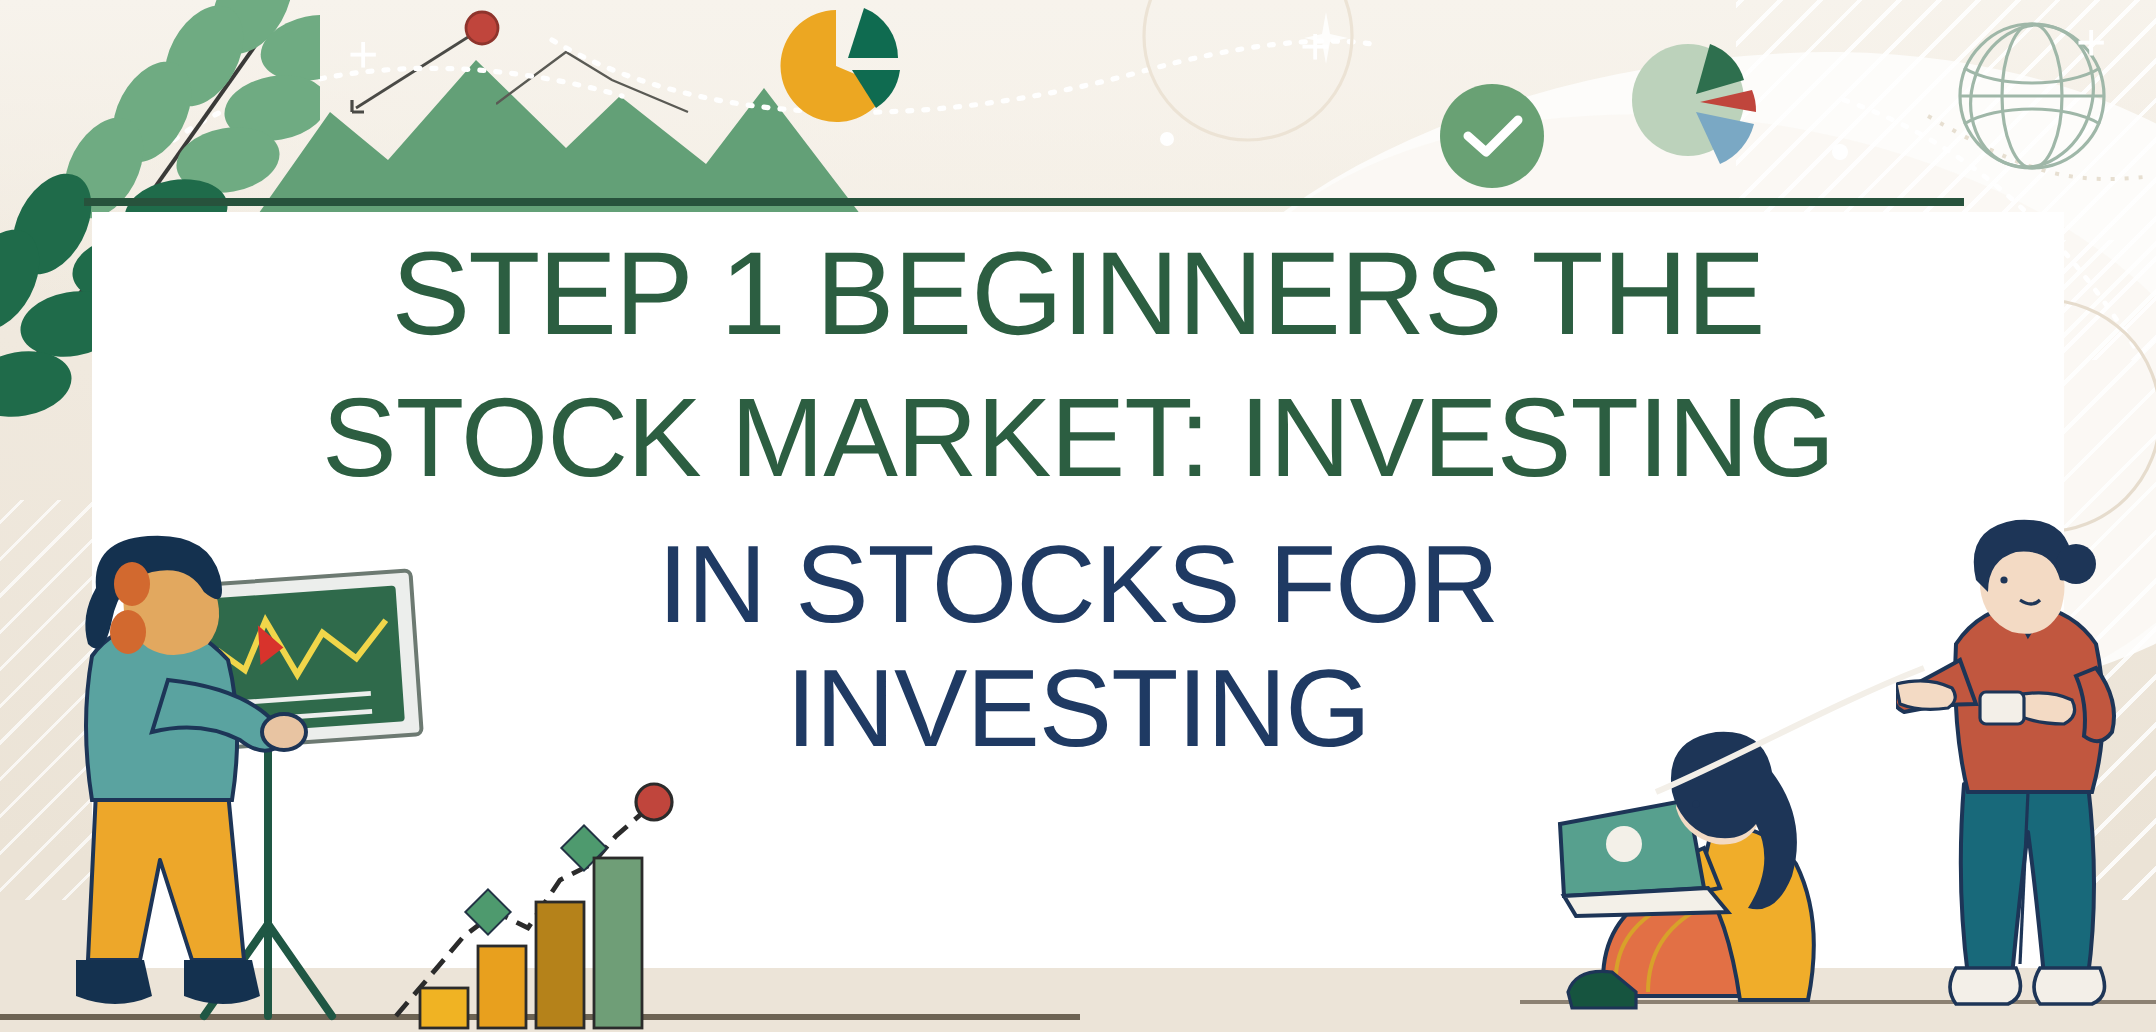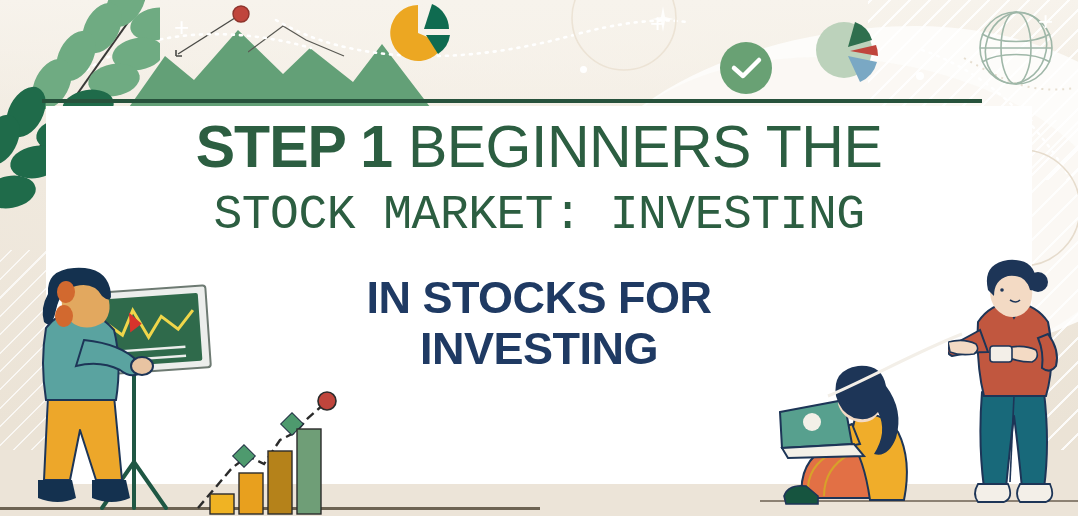--- a/index.html
+++ b/index.html
@@ -76,25 +76,25 @@
 
   .headline{
     position:absolute;left:46px;top:120px;width:986px;
     text-align:center;line-height:.94;
   }
   .line1,.line2{
     color:#2c5e41;font-size:60px;letter-spacing:-.5px;font-weight:400;
     white-space:nowrap;
   }
   .line1{font-size:59px;}
-  .step{font-weight:700;letter-spacing:-1px;}
-  .line2{margin-top:18px;font-size:48px;font-family:Liberation Mono, monospace;}
+  .step{font-weight:400;letter-spacing:-1px;}
+  .line2{margin-top:18px;font-size:56px;}
   .sub{
-    color:#1f3a63;font-size:45px;font-weight:700;line-height:1.02;
-    margin-top:36px;letter-spacing:-.5px;
+    color:#1f3a63;font-size:55px;font-weight:400;line-height:1.02;
+    margin-top:18px;letter-spacing:-.5px;
   }
   .sub .l2{display:block;margin-top:6px;}
 
   
   .art{position:absolute;}
 
   .mountains{left:120px;top:30px;}
   .branch{left:-30px;top:-12px;}
   .pie-orange{left:388px;top:2px;}
   .pie-multi{left:812px;top:18px;}

